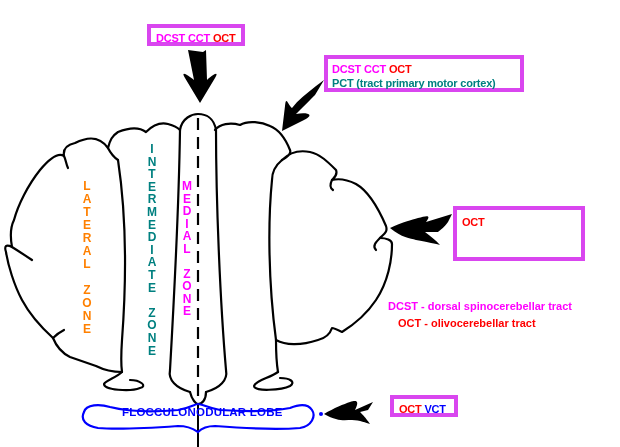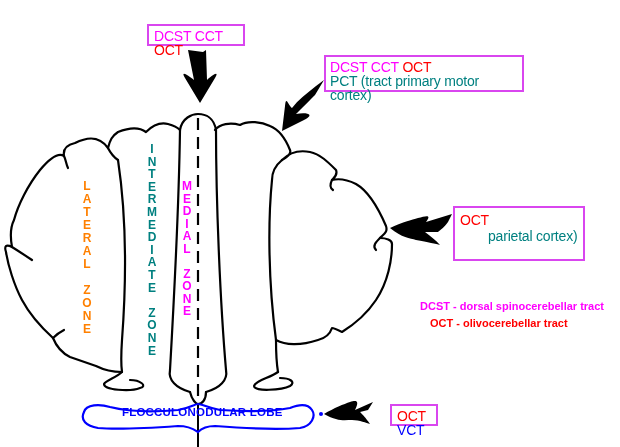--- a/index.html
+++ b/index.html
@@ -1,25 +1,25 @@
 <!DOCTYPE html>
 <html><head>
 <meta charset="utf-8">
 <style>
   html, body { margin: 0; padding: 0; background: #ffffff; }
   body { width: 620px; height: 447px; position: relative; overflow: hidden; font-family: "Liberation Sans", sans-serif; }
   #diagram { position: absolute; left: 0; top: 0; width: 620px; height: 447px; }
-  .box { position: absolute; border: 2px solid #d946ef; background: #fff; box-sizing: border-box; font-weight: normal; font-size: 14px; line-height: 14px; letter-spacing: -0.2px; }
+  .box { position: absolute; border: 4px solid #d946ef; background: #fff; box-sizing: border-box; font-weight: bold; font-size: 11px; line-height: 14px; letter-spacing: -0.2px; }
   .magenta { color: #ff00ff; }
   .red { color: #ff0000; }
   .teal { color: #008080; }
   .blue { color: #0000ff; }
   .orange { color: #ff8000; }
   .vlabel { position: absolute; font-weight: bold; font-size: 12px; line-height: 13px; text-align: center; width: 14px; white-space: pre; }
-  .legend { position: absolute; left: 420px; top: 298px; font-weight: bold; font-size: 11px; line-height: 17px; }
+  .legend { position: absolute; left: 388px; top: 298px; font-weight: bold; font-size: 11px; line-height: 17px; }
   .legend div { white-space: nowrap; }
   .floc-label { position: absolute; left: 122px; top: 406px; width: 200px; text-align: left; font-weight: bold; font-size: 11.5px; color: #0000ff; letter-spacing: 0.2px; }
 </style>
 </head>
 <body>
 
 <svg id="diagram" width="620" height="447" viewBox="0 0 620 447" xmlns="http://www.w3.org/2000/svg">
   <g fill="none" stroke="#000" stroke-width="2.2" stroke-linejoin="round" stroke-linecap="round">
 
     <path d="
@@ -120,24 +120,23 @@
   <div>
     <span class="magenta">DCST</span>
     <span class="magenta">CCT</span>
     <span class="red">OCT</span>
   </div>
   <div class="teal">PCT (tract primary motor cortex)</div>
 </div>
 
 <div class="box" style="left:453px; top:206px; width:132px; height:55px; padding:4px 0 0 5px; line-height:16px;">
   <div class="red">OCT</div>
-  <div class="teal" style="padding-left:28px;">parietal cortex)</div>
 </div>
 
-<div class="box" style="left:390px; top:404px; width:48px; height:22px; padding:3px 0 0 5px;">
+<div class="box" style="left:390px; top:395px; width:68px; height:22px; padding:3px 0 0 5px;">
   <span class="red">OCT</span>
   <span class="blue">VCT</span>
 </div>
 
 <div class="vlabel orange" id="lat" style="left:80px; top:180px;">L
 A
 T
 E
 R
 A

